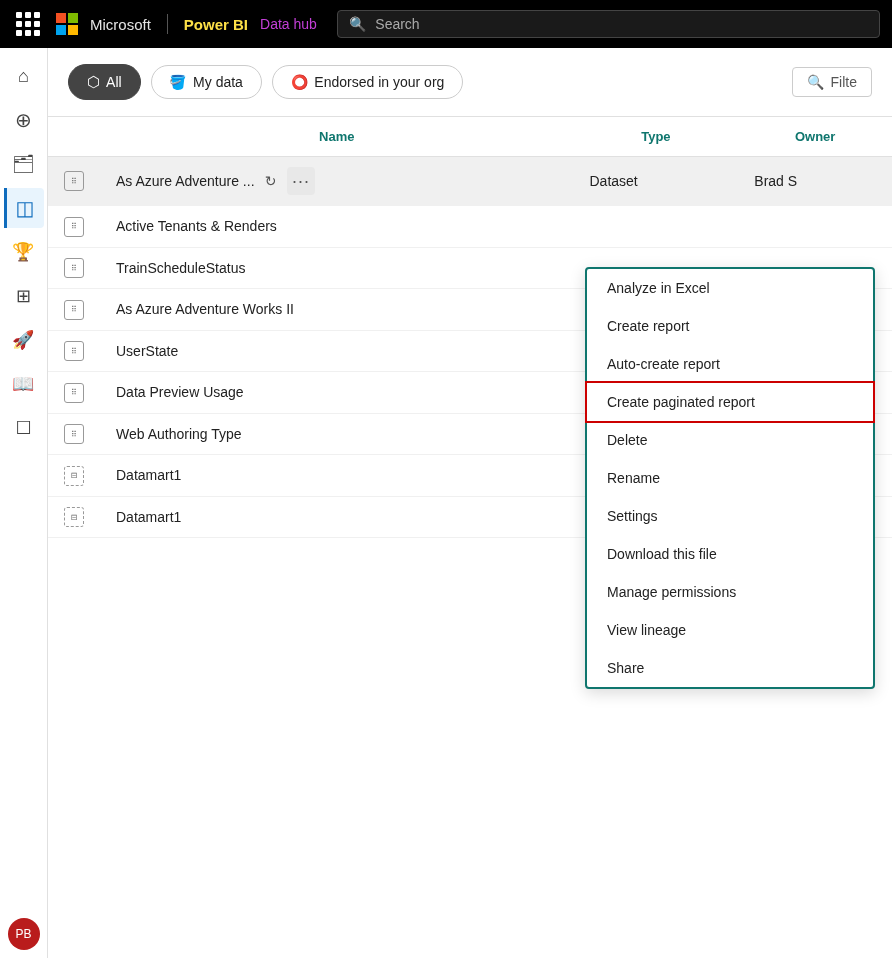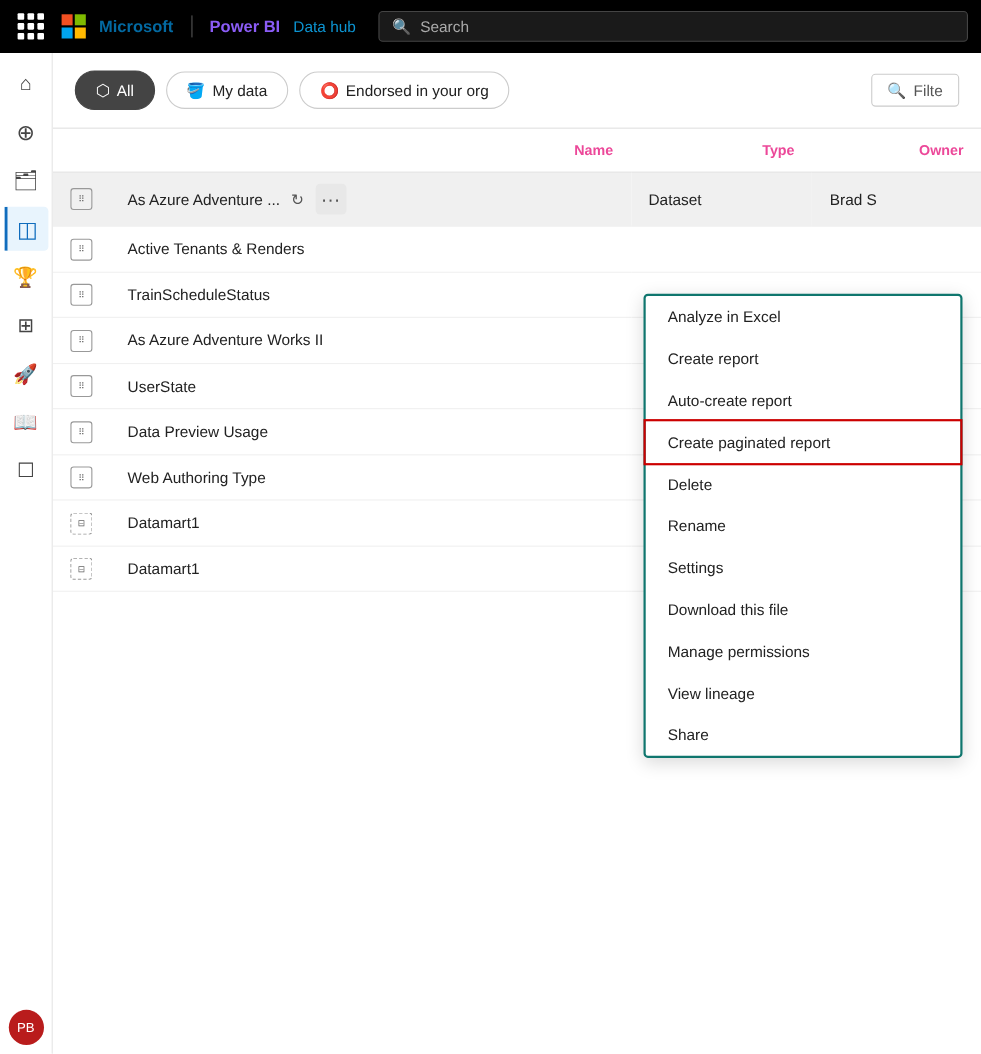--- a/index.html
+++ b/index.html
@@ -23,24 +23,24 @@
       gap: 3px;
       padding: 4px;
     }
     .nav-dot { width: 6px; height: 6px; background: #fff; border-radius: 1px; }
     .ms-logo-sq { width: 10px; height: 10px; }
     .ms-logo-sq.red { background: #f25022; }
     .ms-logo-sq.green { background: #7fba00; }
     .ms-logo-sq.blue { background: #00a4ef; }
     .ms-logo-sq.yellow { background: #ffb900; }
     .ms-logo-grid { display: grid; grid-template-columns: 1fr 1fr; gap: 2px; }
-    .nav-brand { color: #0369a1; font-size: 15px; font-weight: 700; }
-    .nav-app { color: #8b5cf6; font-size: 15px; font-weight: 600; }
+    .nav-brand { color: #e5e5e5; font-size: 15px; font-weight: 400; }
+    .nav-app { color: #fde047; font-size: 15px; font-weight: 600; }
     .nav-divider { width: 1px; height: 20px; background: #555; margin: 0 4px; }
-    .nav-section { color: #0ea5e9; font-size: 14px; font-weight: 400; opacity: 0.9; }
+    .nav-section { color: #d946ef; font-size: 14px; font-weight: 400; opacity: 0.9; }
     .search-box {
       display: flex;
       align-items: center;
       background: #1a1a1a;
       border: 1px solid #444;
       border-radius: 4px;
       padding: 5px 12px;
       gap: 8px;
       flex: 1;
       margin-left: 8px;
@@ -132,25 +132,25 @@
       color: #555;
       background: #fff;
       cursor: text;
     }
 
     
     .table-container { overflow-y: auto; height: calc(958px - 48px - 72px); }
     .data-table { width: 100%; border-collapse: collapse; }
     .data-table thead tr { border-bottom: 1px solid #e0e0e0; }
     .data-table th {
-      text-align: right;
+      text-align: center;
       padding: 12px 16px;
       font-size: 13px;
       font-weight: 600;
-      color: #ec4899;
+      color: #0f766e;
     }
     .data-table td {
       padding: 10px 16px;
       font-size: 14px;
       color: #222;
       border-bottom: 1px solid #f0f0f0;
     }
     .data-table tr.highlighted { background: #f0f0f0; }
     .item-icon {
       width: 20px; height: 20px;

